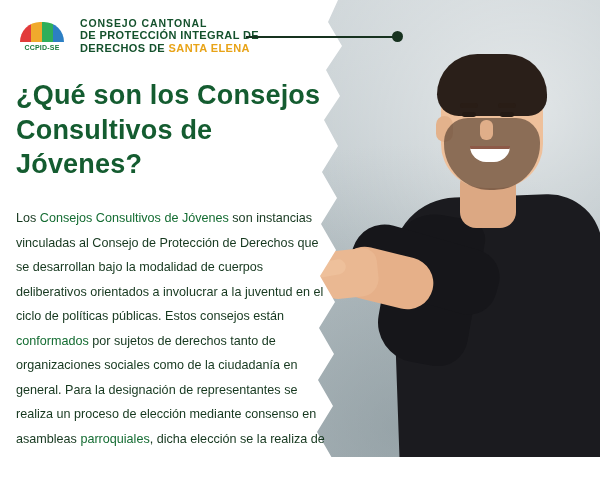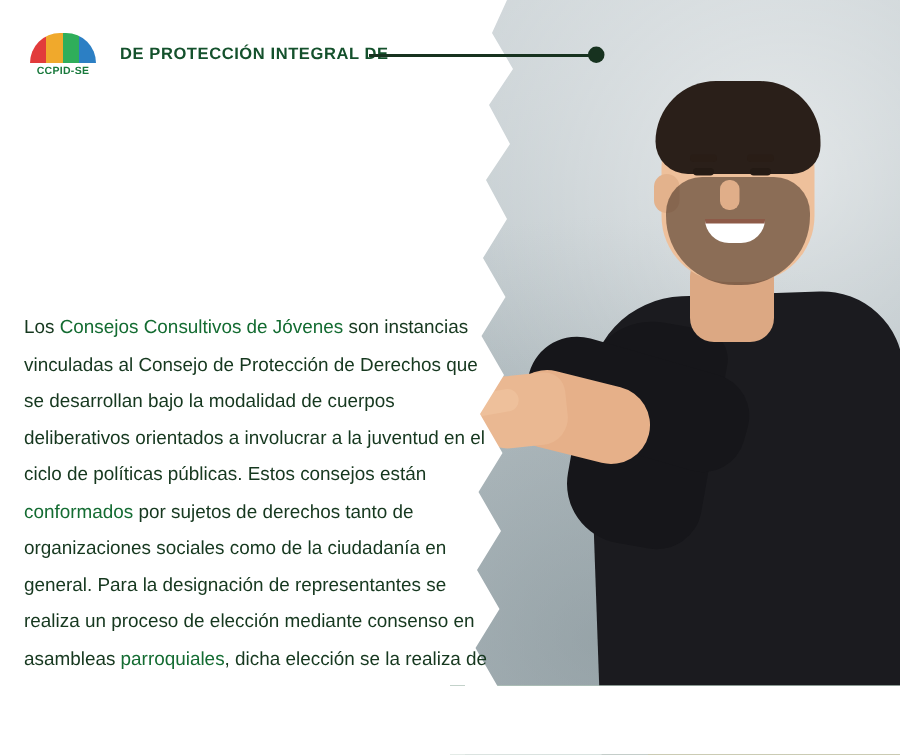--- a/index.html
+++ b/index.html
@@ -276,26 +276,29 @@
                L10,380 L25,406 L9,432 L24,458 L10,482 L22,503 L0,503 Z" fill="#ffffff"></path>
     </svg>
   </div>
 
   <div class="header">
     <div class="logo">
       <div class="l-arc"></div>
       <div class="l-text">CCPID-SE</div>
     </div>
     <div class="htext">
+      <div class="l1">CONSEJO CANTONAL</div>
       <div class="l2">DE PROTECCIÓN INTEGRAL DE</div>
+      <div class="l3"><span>DERECHOS DE </span><span class="accent">SANTA ELENA</span></div>
     </div>
   </div>
   <div class="head-rule"></div>
   <div class="head-dot"></div>
 
+  <h1 class="title">¿Qué son los Consejos Consultivos de Jóvenes?</h1>
 
   <p class="body-copy"><span>Los </span><b>Consejos Consultivos de Jóvenes</b><span> son instancias vinculadas al Consejo de Protección de Derechos que se desarrollan bajo la modalidad de cuerpos deliberativos orientados a involucrar a la juventud en el ciclo de políticas públicas. Estos consejos están </span><b>conformados</b><span> por sujetos de derechos tanto de organizaciones sociales como de la ciudadanía en general. Para la designación de representantes se realiza un proceso de elección mediante consenso en asambleas </span><b>parroquiales</b><span>, dicha elección se la realiza de forma independiente en cada localidad según los períodos establecidos por el Consejo Cantonal de Protección de Derechos.</span></p>
 
   <div class="footer">
     <div class="footer-left"></div>
   </div>
   <div class="footer-bar">
     <div class="crest">
       <div class="c-inner"></div>
     </div>

